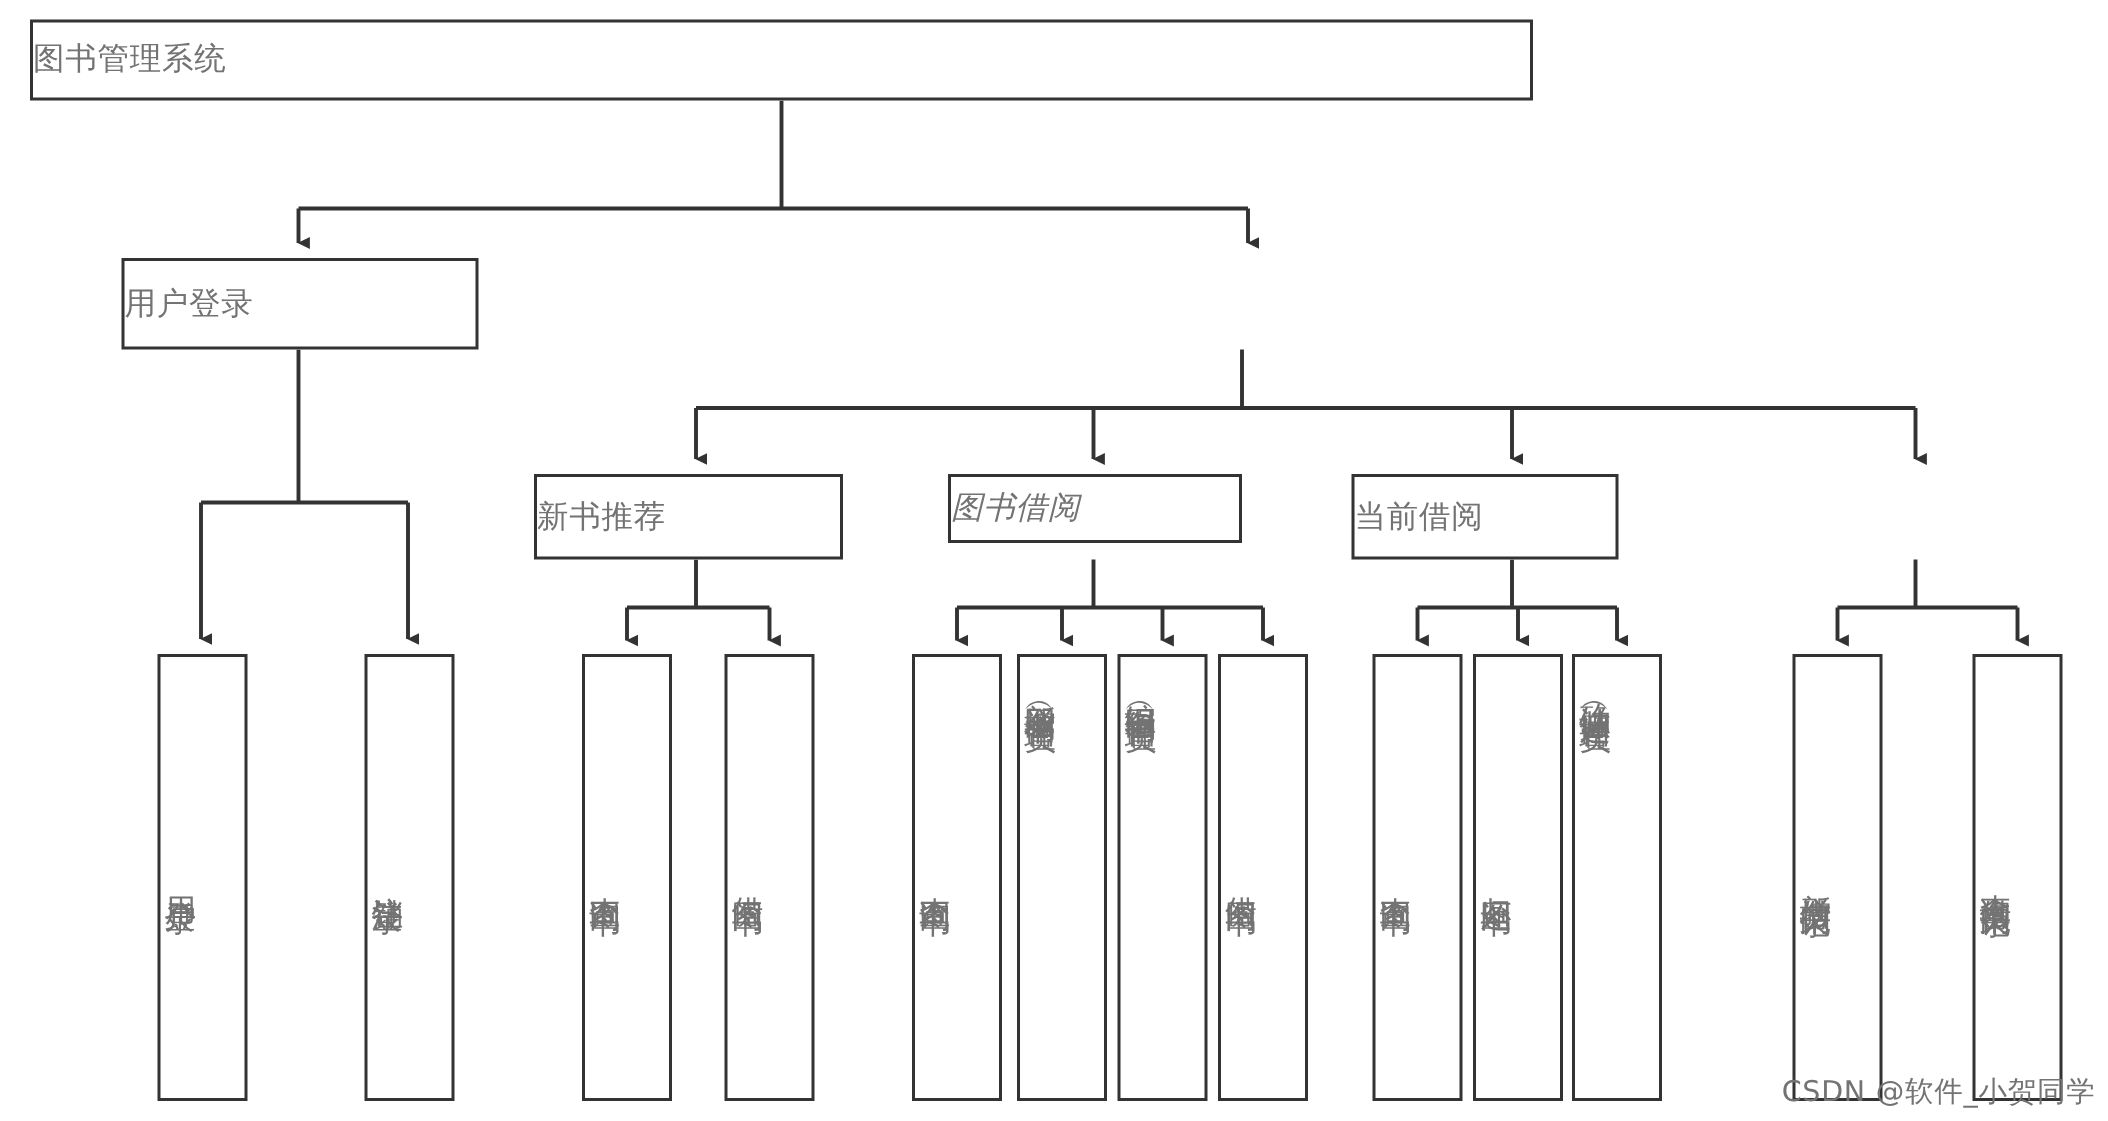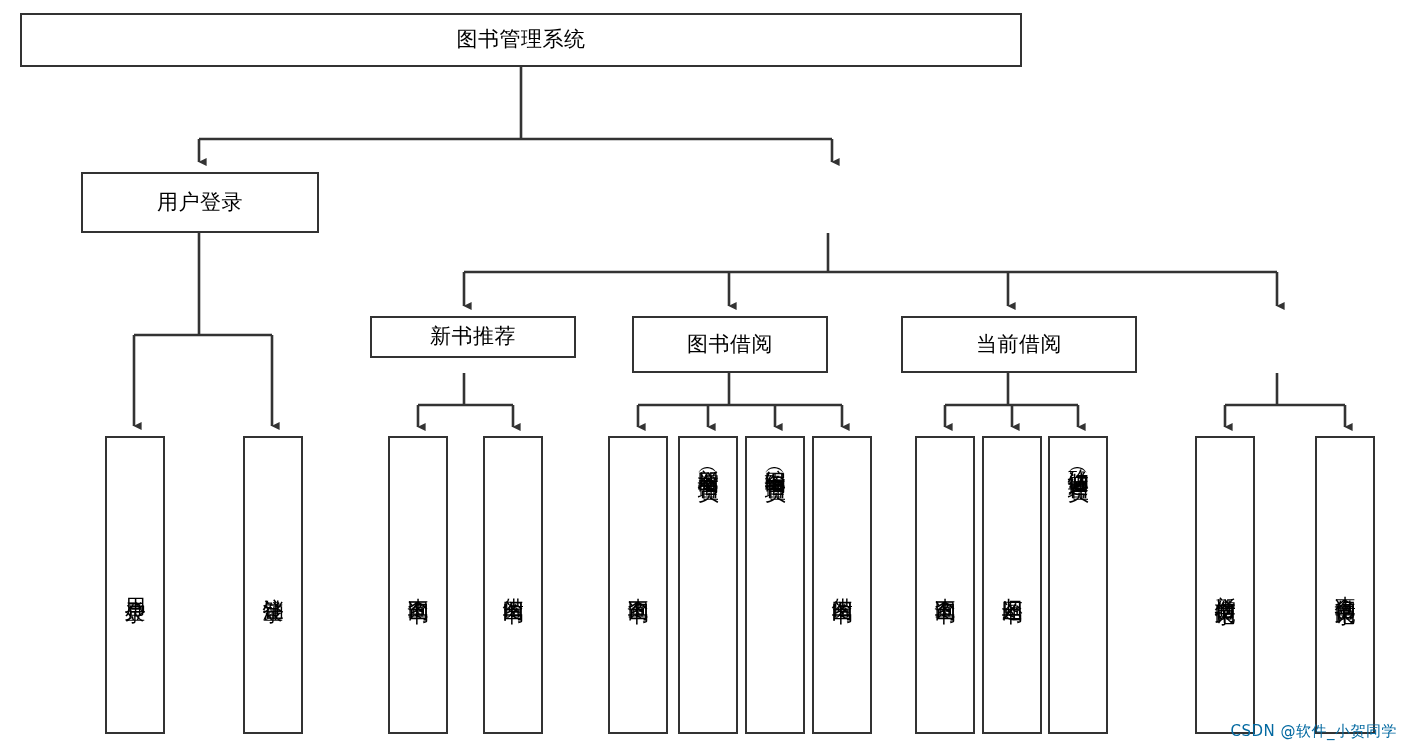--- a/index.html
+++ b/index.html
@@ -25,22 +25,21 @@
     height: 747px;
     pointer-events: none;
   }
   .node {
     position: absolute;
     box-sizing: border-box;
     background: #ffffff;
     border: 2.5px solid #333333;
     display: flex;
     align-items: center;
-    justify-content: center;
-    color: #000000;
+    color: #737373;
   }
   .node .label {
     font-size: 21px;
     line-height: 1.12;
     letter-spacing: 0.5px;
     white-space: nowrap;
     text-align: center;
   }
   .node.vertical {
     align-items: flex-start;
@@ -56,22 +55,22 @@
     max-height: 100%;
   }
   .node.vertical.center {
     align-items: center;
     padding-top: 0;
   }
   .watermark {
     position: absolute;
     right: 8px;
     bottom: 6px;
-    font-size: 15px;
-    color: #0369a1;
+    font-size: 19px;
+    color: #737373;
     letter-spacing: 0.5px;
     white-space: nowrap;
   }
 </style>
 </head>
 <body>
 
 <div id="canvas">
 
   <svg class="edges" viewBox="0 0 1405 747" xmlns="http://www.w3.org/2000/svg">
@@ -126,27 +125,27 @@
   </svg>
 
   <div class="node" style="left:20px; top:13px; width:1002px; height:54px;">
     <span class="label">图书管理系统</span>
   </div>
 
   <div class="node" style="left:81px; top:172px; width:238px; height:61px;">
     <span class="label">用户登录</span>
   </div>
 
-  <div class="node" style="left:370px; top:316px; width:206px; height:42px;">
+  <div class="node" style="left:356px; top:316px; width:206px; height:57px;">
     <span class="label">新书推荐</span>
   </div>
-  <div class="node" style="left:632px; top:316px; width:196px; height:57px;">
+  <div class="node" style="left:632px; top:316px; width:196px; height:46px;font-style:italic;">
     <span class="label">图书借阅</span>
   </div>
-  <div class="node" style="left:901px; top:316px; width:236px; height:57px;">
+  <div class="node" style="left:901px; top:316px; width:178px; height:57px;">
     <span class="label">当前借阅</span>
   </div>
 
   <div class="node vertical center" style="left:105px; top:436px; width:60px; height:298px;">
     <span class="label">用户登录</span>
   </div>
   <div class="node vertical center" style="left:243px; top:436px; width:60px; height:298px;">
     <span class="label">注销登录</span>
   </div>
 

